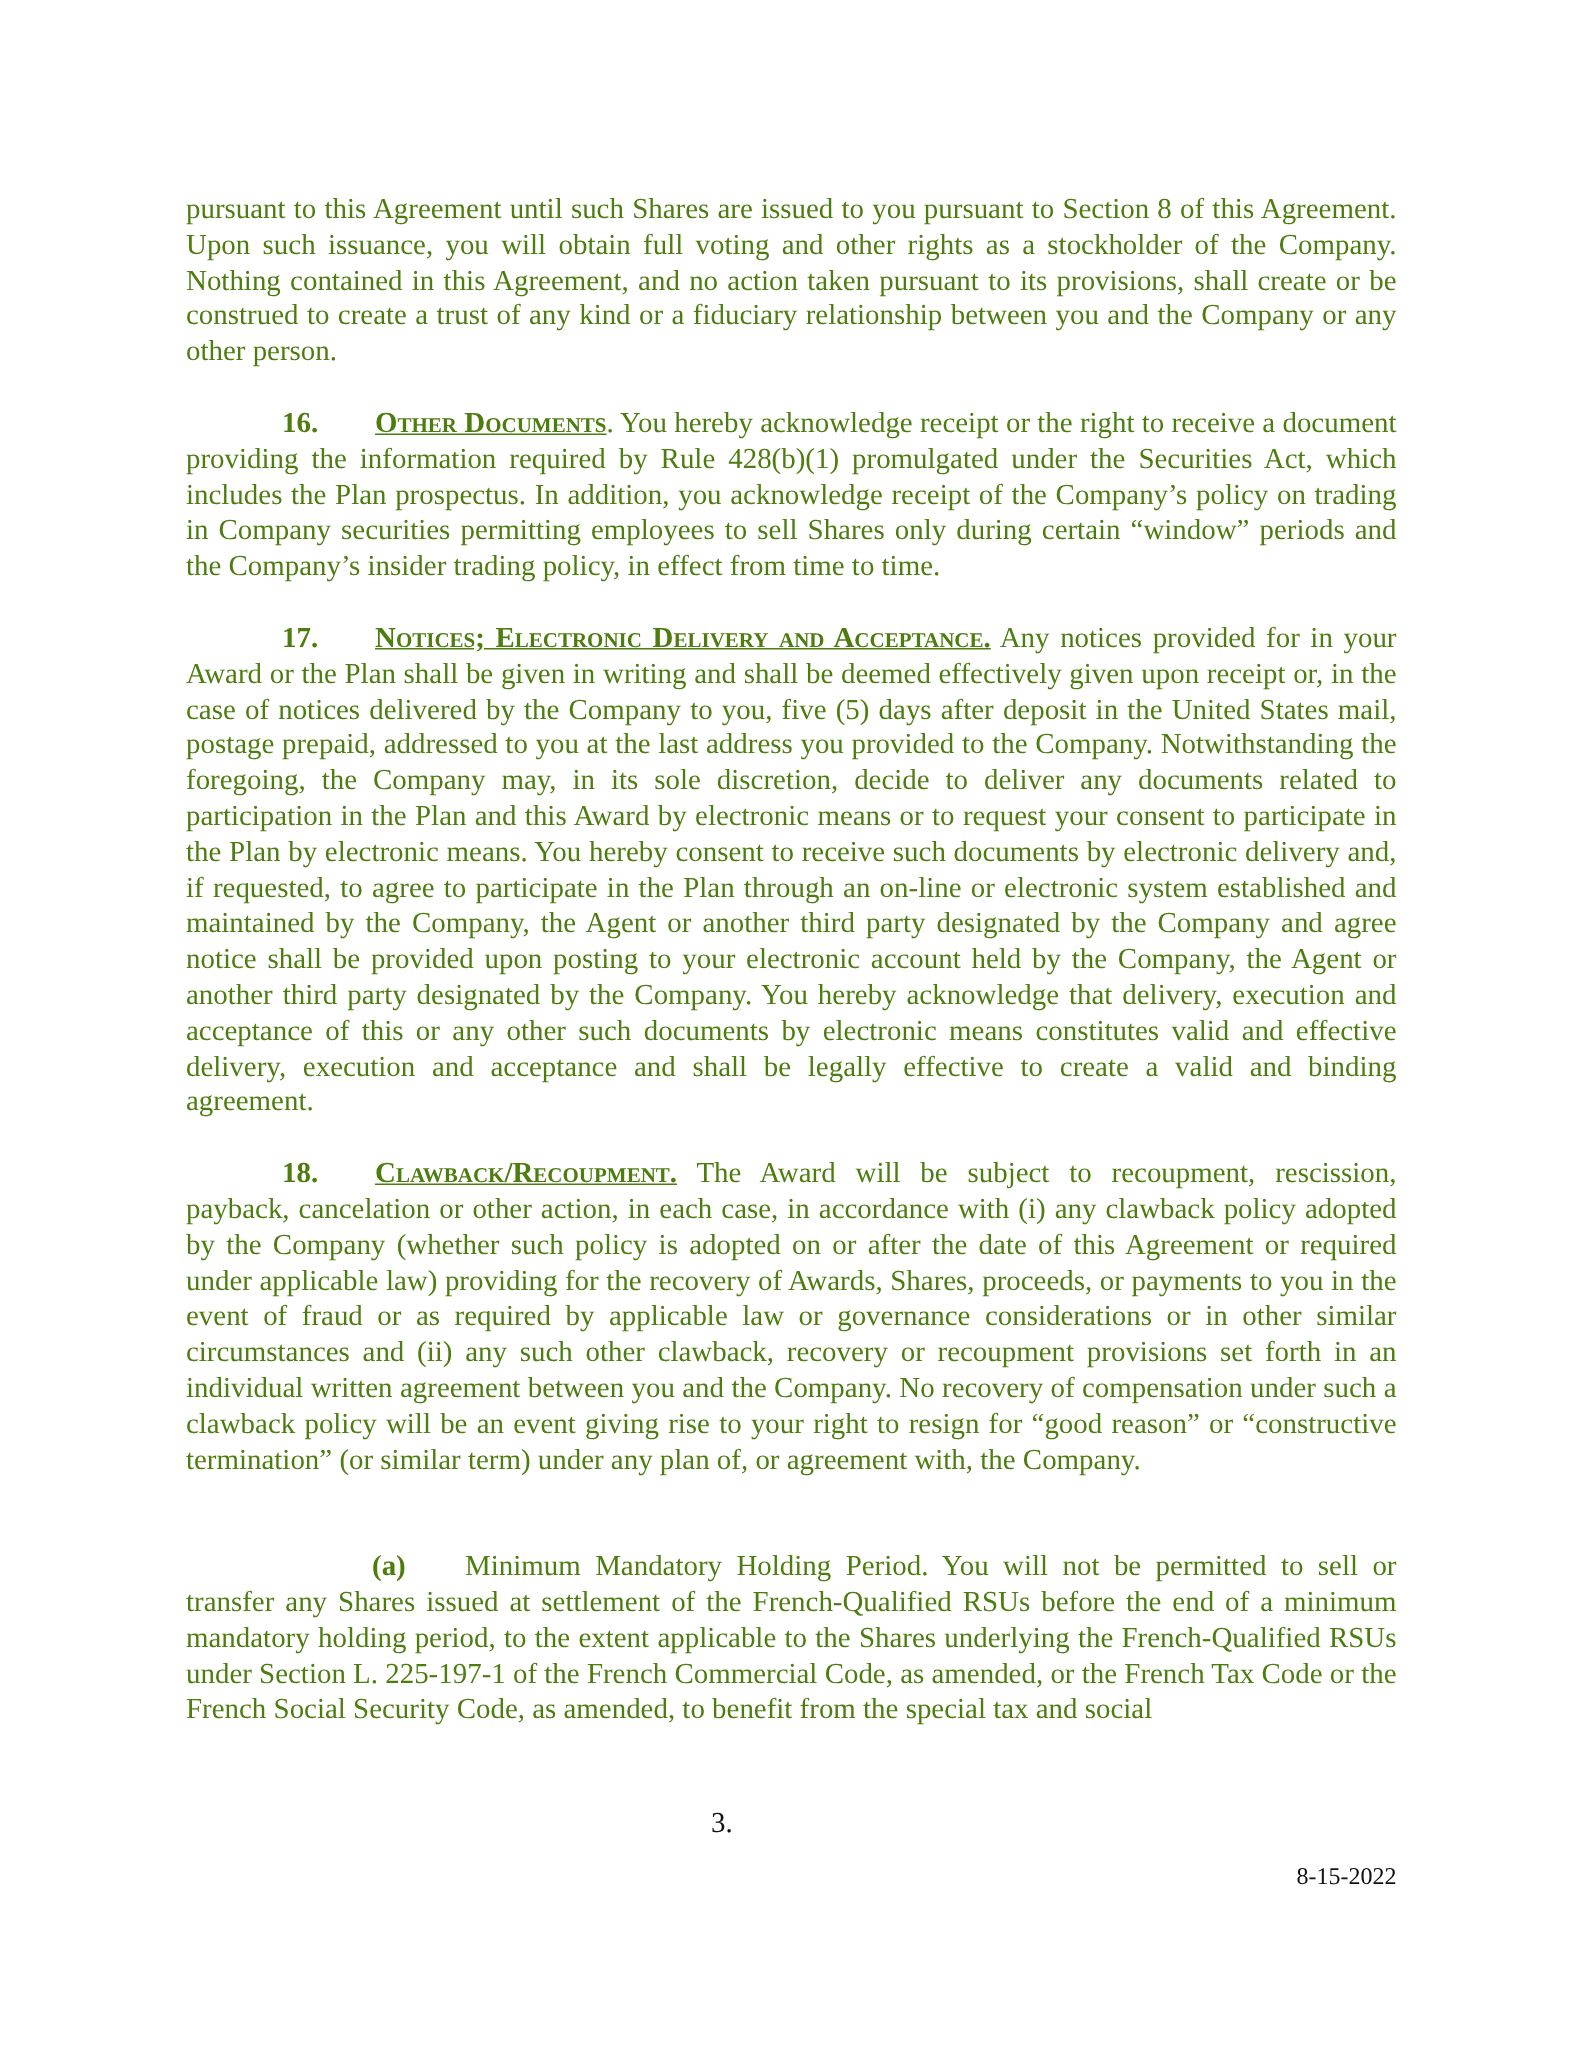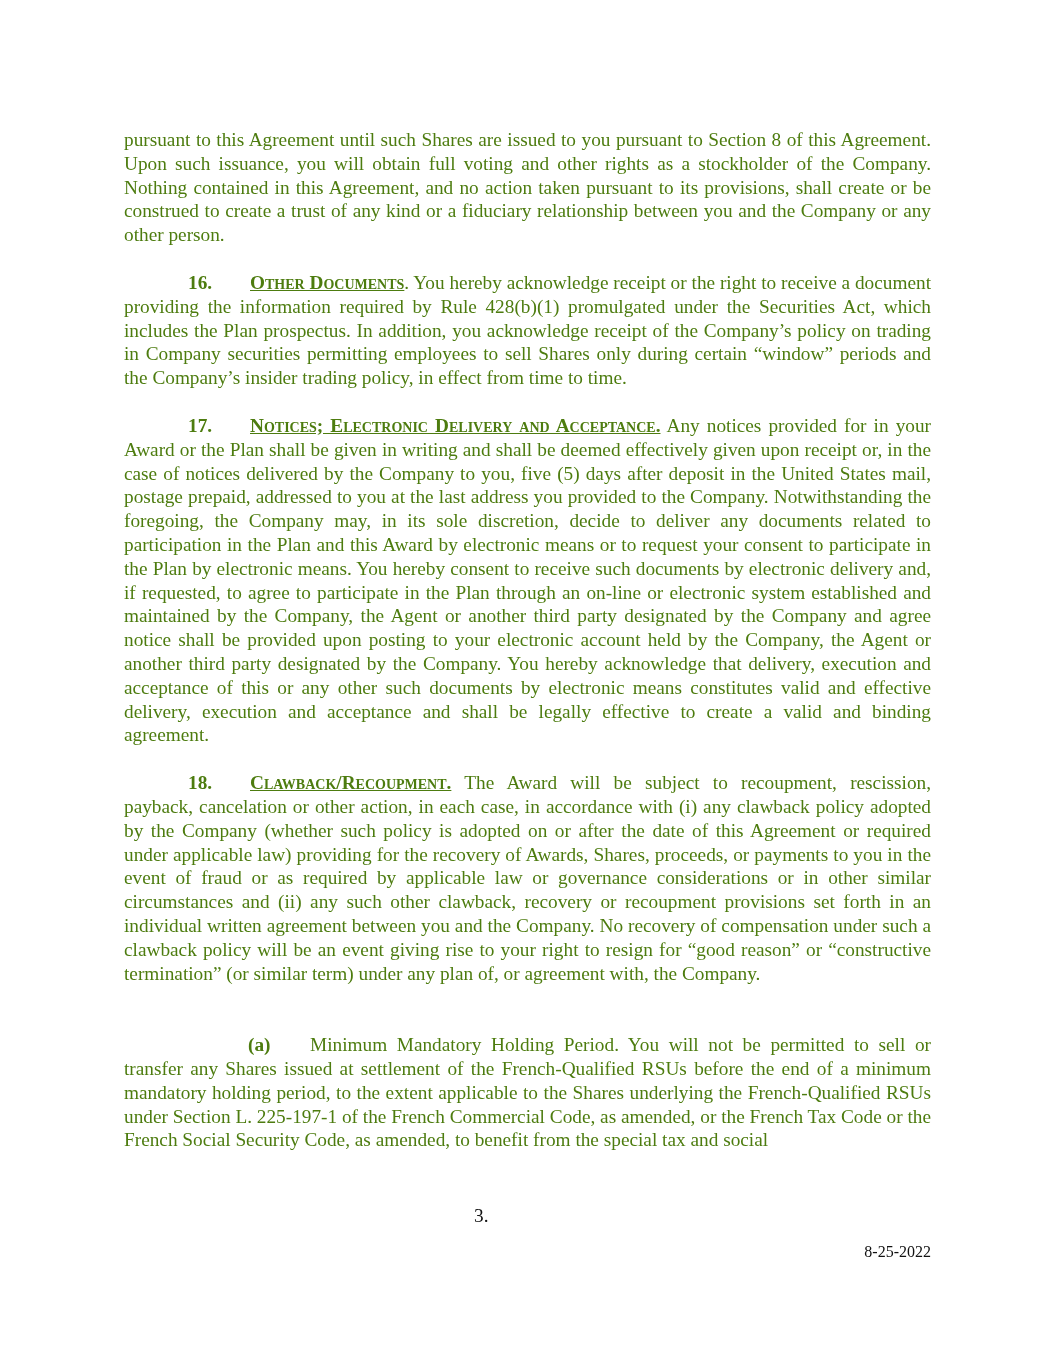--- a/index.html
+++ b/index.html
@@ -34,13 +34,13 @@
 
   <p class="para indent"><span class="num">18.</span><span class="head">Clawback/Recoupment.</span><span>  The Award will be subject to recoupment, rescission, payback, cancelation or other action, in each case, in accordance with (i) any clawback policy adopted by the Company (whether such policy is adopted on or after the date of this Agreement or required under applicable law) providing for the recovery of Awards, Shares, proceeds, or payments to you in the event of fraud or as required by applicable law or governance considerations or in other similar circumstances and (ii) any such other clawback, recovery or recoupment provisions set forth in an individual written agreement between you and the Company.  No recovery of compensation under such a clawback policy will be an event giving rise to your right to resign for “good reason” or “constructive termination” (or similar term) under any plan of, or agreement with, the Company.</span></p>
   <div class="gap"></div>
 
   <div class="gap"></div>
 
   <p class="para indent2"><span class="subnum">(a)</span><span class="uline">Minimum Mandatory Holding Period</span><span>.  You will not be permitted to sell or transfer any Shares issued at settlement of the French-Qualified RSUs before the end of a minimum mandatory holding period, to the extent applicable to the Shares underlying the French-Qualified RSUs under Section L. 225-197-1 of the French Commercial Code, as amended, or the French Tax Code or the French Social Security Code, as amended, to benefit from the special tax and social</span></p>
 </div>
 
 <div class="pagenum">3.</div>
-<div class="date">8-25-2022</div>
+<div class="date">8-15-2022</div>
 
 </body></html>

